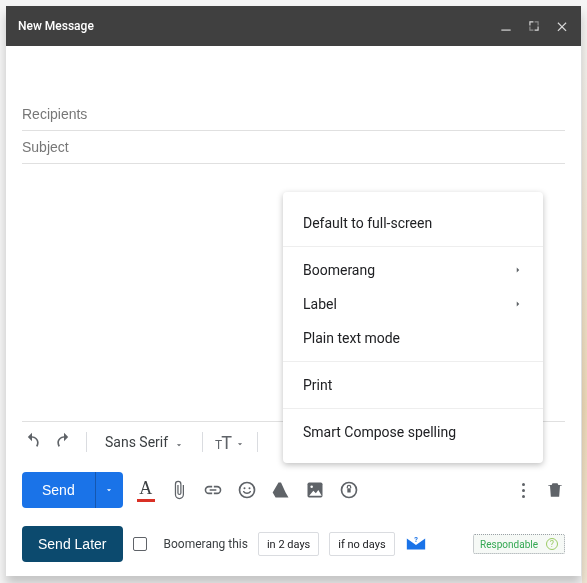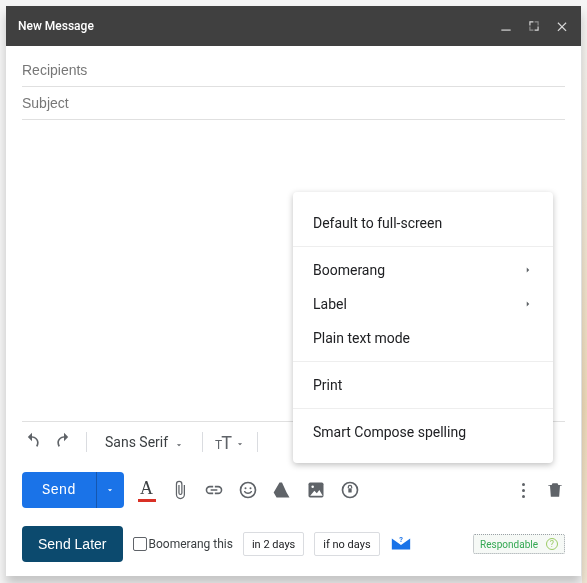--- a/index.html
+++ b/index.html
@@ -2,49 +2,49 @@
 <html><head>
 <meta charset="utf-8">
 <style>
   * { box-sizing: border-box; margin: 0; padding: 0; }
   body { font-family: Roboto, Arial, sans-serif; font-size: 14px; color: #202124; background: #f5f5f5; width: 587px; height: 583px; overflow: hidden; position: relative; }
   .compose-window { position: absolute; left: 6px; top: 6px; width: 575px; height: 570px; background: #fff; box-shadow: 0 8px 10px rgba(0,0,0,.2); display: flex; flex-direction: column; }
   .header { background: #404040; color: #fff; height: 40px; display: flex; align-items: center; padding: 0 12px; gap: 8px; }
   .header-title { flex: 1; font-size: 12px; font-weight: 500; }
   .header-icons { display: flex; gap: 14px; align-items: center; }
   .header-icon { width: 14px; height: 14px; fill: #d9d9d9; cursor: pointer; }
-  .fields { padding: 8px 16px 0 16px; }
+  .fields { padding: 8px 16px 0 16px; margin-top: 44px; }
   .field-row { border-bottom: 1px solid #e0e0e0; padding: 8px 0; }
   .field-input { border: none; outline: none; width: 100%; font-size: 14px; color: #5f6368; }
   .field-input::placeholder { color: #777; }
   .body-area { flex: 1; padding: 12px 16px; position: relative; min-height: 0; }
   .toolbar { border-top: 1px solid #e0e0e0; margin: 0 16px; padding: 8px 0; display: flex; align-items: center; gap: 12px; }
   .tb-icon { width: 20px; height: 20px; fill: #5f6368; cursor: pointer; }
   .tb-divider { width: 1px; height: 20px; background: #dadce0; }
   .font-btn { display: flex; align-items: flex-end; gap: 6px; padding: 4px 6px; cursor: pointer; color: #3c4043; font-size: 14px; }
   .font-btn .chev { width: 10px; height: 10px; fill: #5f6368; }
   .tt-icon { font-size: 14px; letter-spacing: -1px; display: inline-flex; align-items: baseline; color: #5f6368; cursor: pointer;}
   .tt-icon .big{font-size:18px;} .tt-icon .sm{font-size:12px;}
   .send-row { padding: 10px 16px; display: flex; align-items: center; gap: 14px; }
-  .send-btn { background: #1a73e8; color: #fff; border: none; border-radius: 4px 0 0 4px; height: 36px; padding: 0 20px; font-size: 14px; font-weight: 500; cursor: pointer; font-family: Liberation Mono, monospace; }
+  .send-btn { background: #1a73e8; color: #fff; border: none; border-radius: 4px 0 0 4px; height: 36px; padding: 0 20px; font-size: 14px; font-weight: 500; cursor: pointer; }
   .send-split { background: #1a73e8; border-radius: 0 4px 4px 0; height: 36px; width: 28px; border: none; border-left: 1px solid #1557b0; cursor: pointer; display:flex; align-items:center; justify-content:center;}
   .send-split svg{width:10px;height:10px;fill:#fff;}
   .send-group{display:flex;}
   .a-underline{border-bottom:3px solid #d93025; padding-bottom:0px; font-family: 'Times New Roman', serif; font-size:18px; color:#3c4043; width:18px; text-align:center; cursor:pointer;}
   .trash-area{margin-left:auto; display:flex; gap:14px; align-items:center;}
   .boomerang-row { padding: 8px 16px 14px 16px; display: flex; align-items: center; gap: 10px; }
   .send-later-btn { background: #0c4a6e; color: #fff; border: none; border-radius: 4px; height: 36px; padding: 0 16px; font-size: 14px; font-weight: 500; cursor: pointer; }
-  .checkbox-wrap{display:flex;align-items:center;gap:2px;font-size:12px;color:#3c4043;}
+  .checkbox-wrap{display:flex;align-items:center;gap:17px;font-size:12px;color:#3c4043;}
   .checkbox-box{width:14px;height:14px;border:1.5px solid #5f6368;border-radius:2px;}
   .select-box{border:1px solid #dadce0;height:24px;padding:8px 8px;font-size:11px;display:flex;align-items:center;border-radius:2px;background:#fff;cursor:pointer;}
   .boomer-icon{width:22px;height:22px;}
   .respondable{margin-left:auto;border:1px dotted #9aa0a6;padding:3px 6px;font-size:10px;color:#34a853;display:flex;align-items:center;gap:8px;border-radius:2px;background:#f6f9f6;}
   .respondable .q{width:12px;height:12px;border:1px solid #9ccc65;border-radius:50%;display:flex;align-items:center;justify-content:center;font-size:9px;color:#9ccc65;}
   
-  .context-menu { position: absolute; right: 34px; top: 192px; width: 260px; background: #fff; border-radius: 4px; box-shadow: 0 2px 6px rgba(0,0,0,.25); padding: 8px 0; z-index: 30; }
+  .context-menu { position: absolute; right: 44px; top: 192px; width: 260px; background: #fff; border-radius: 4px; box-shadow: 0 2px 6px rgba(0,0,0,.25); padding: 8px 0; z-index: 30; }
   .menu-section { border-bottom: 1px solid #eee; padding: 6px 0; }
   .menu-section:last-child{border-bottom:none;}
   .menu-item { display: flex; align-items: center; justify-content: space-between; padding: 9px 20px; font-size: 14px; color: #202124; cursor: pointer; }
   .menu-chev{width:10px;height:10px;fill:#5f6368;}
   .right-bg{position:absolute;right:0;top:0;width:5px;height:100%;background:linear-gradient(#e8c48a00,#e8c48a50 40%,#e8c48a90 70%,#e8c48a50);}
   .three-dots-v{display:flex;flex-direction:column;gap:3px;width:16px;align-items:center;cursor:pointer;}
   .three-dots-v span{width:3px;height:3px;background:#5f6368;border-radius:50%;}
 </style>
 </head>
 <body>

